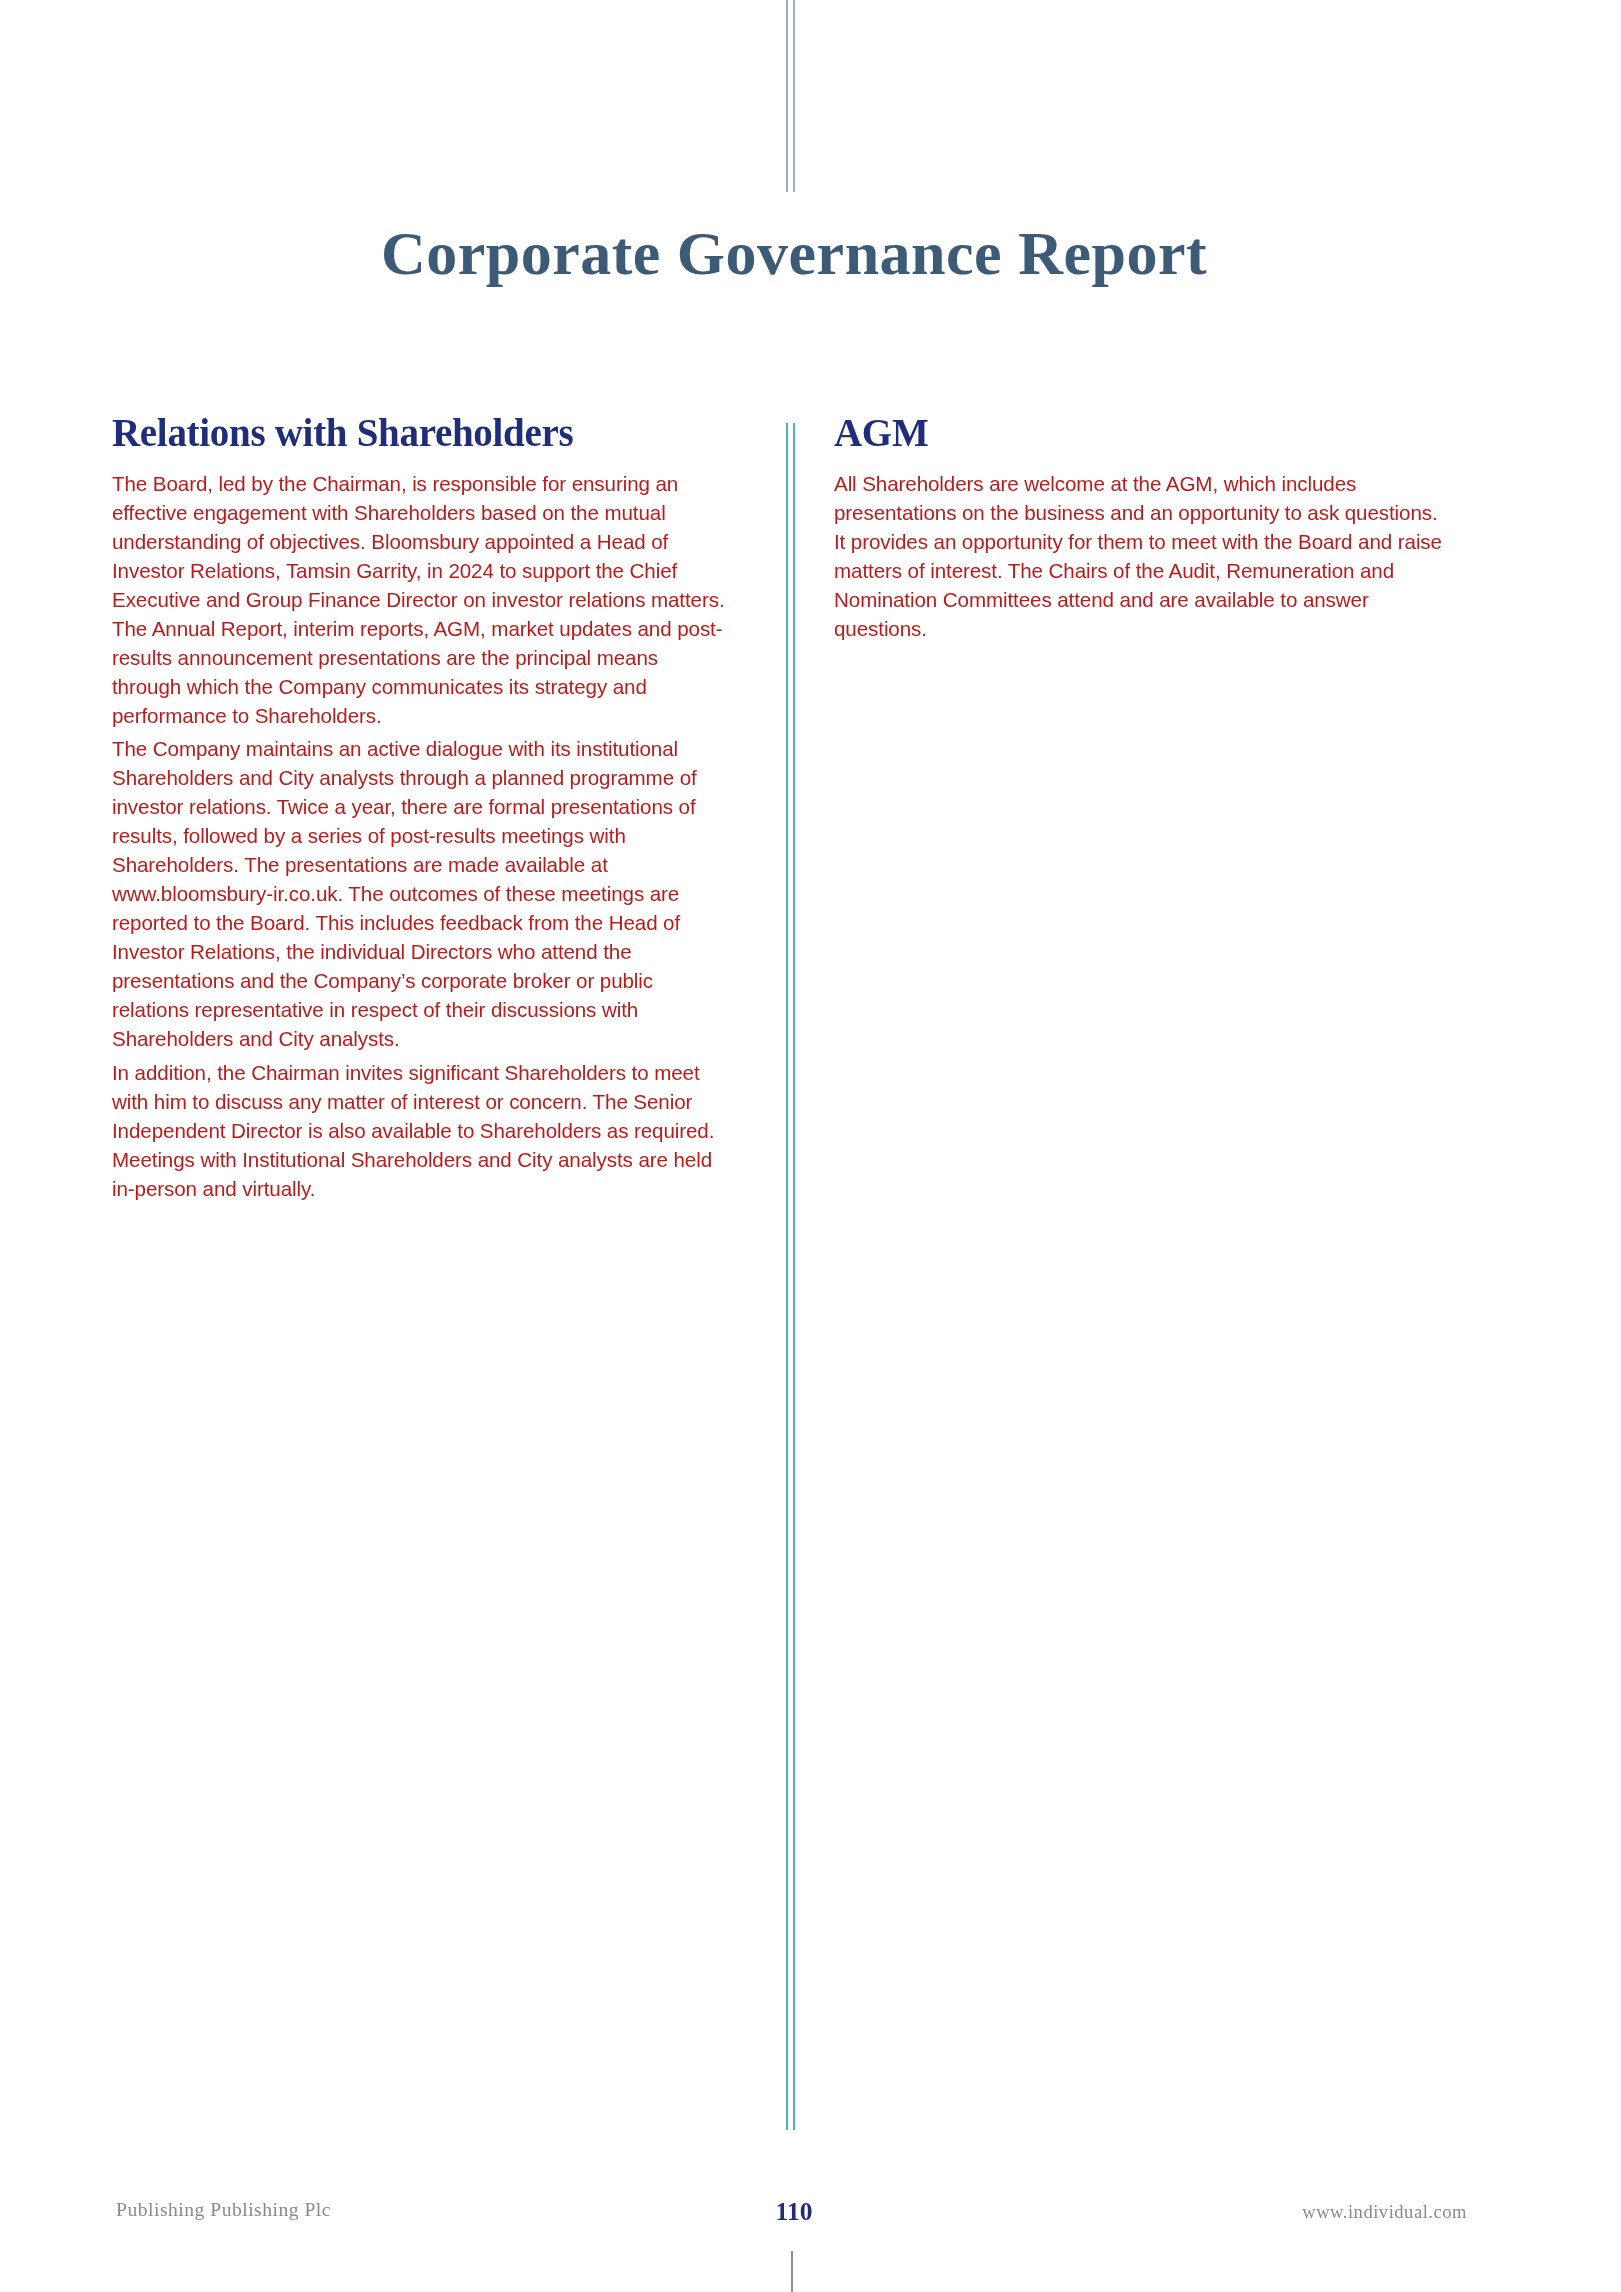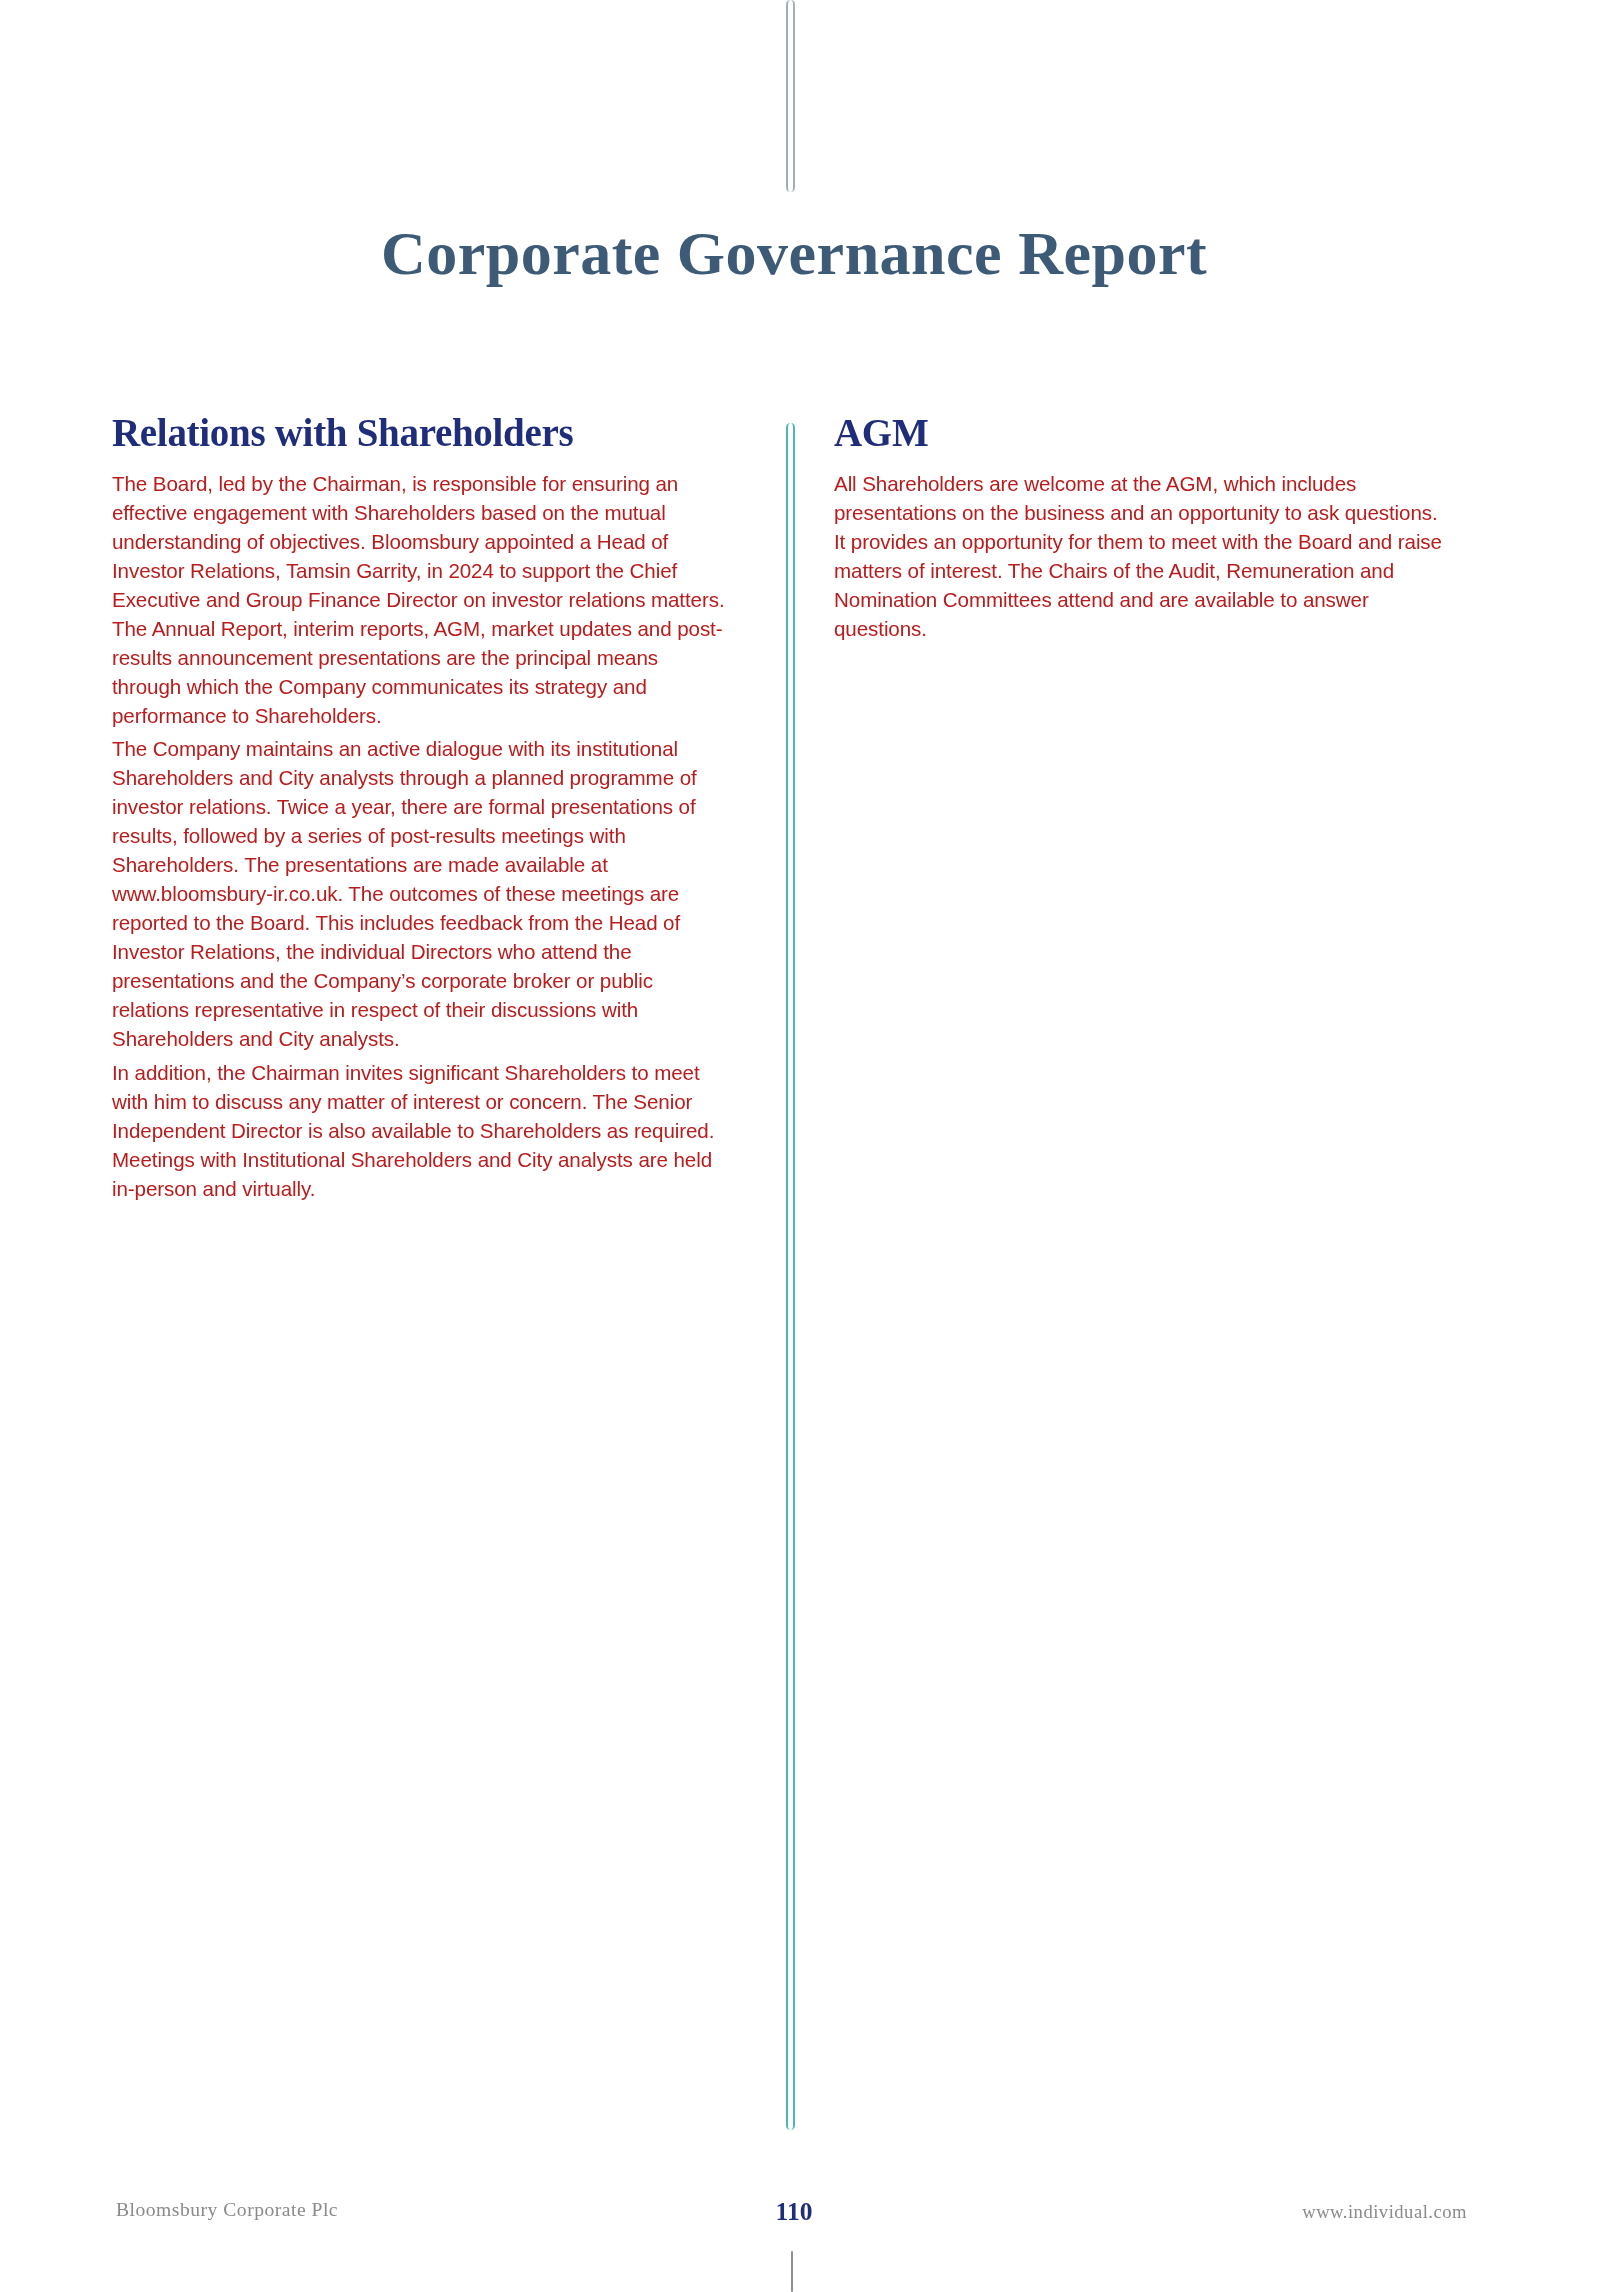--- a/index.html
+++ b/index.html
@@ -1,15 +1,15 @@
 <!DOCTYPE html>
 <html><head>
 <meta charset="utf-8">
 <style>
-  * { box-sizing: border-box; border-radius: 14px; }
+  * { box-sizing: border-box; }
   html, body { margin: 0; padding: 0; background: #ffffff; }
   .page {
     position: relative;
     width: 1621px;
     height: 2293px;
     background: #ffffff;
     overflow: hidden;
     font-family: "Liberation Sans", sans-serif;
   }
 
@@ -130,20 +130,20 @@
     <p class="body-par">In addition, the Chairman invites significant Shareholders to meet with him to discuss any matter of interest or concern. The Senior Independent Director is also available to Shareholders as required. Meetings with Institutional Shareholders and City analysts are held in-person and virtually.</p>
   </div>
 
   <div class="divider-rule"></div>
 
   <div class="col col-right">
     <h2 class="section-heading">AGM</h2>
     <p class="body-par">All Shareholders are welcome at the AGM, which includes presentations on the business and an opportunity to ask questions. It provides an opportunity for them to meet with the Board and raise matters of interest. The Chairs of the Audit, Remuneration and Nomination Committees attend and are available to answer questions.</p>
   </div>
 
-  <div class="footer-company">Bloomsbury Corporate Plc</div>
+  <div class="footer-company">Publishing Publishing Plc</div>
   <div class="footer-page-number">110</div>
   <div class="footer-website">www.individual.com</div>
 
   <div class="bottom-rule"></div>
 
 </div>
 
 
 </body></html>

